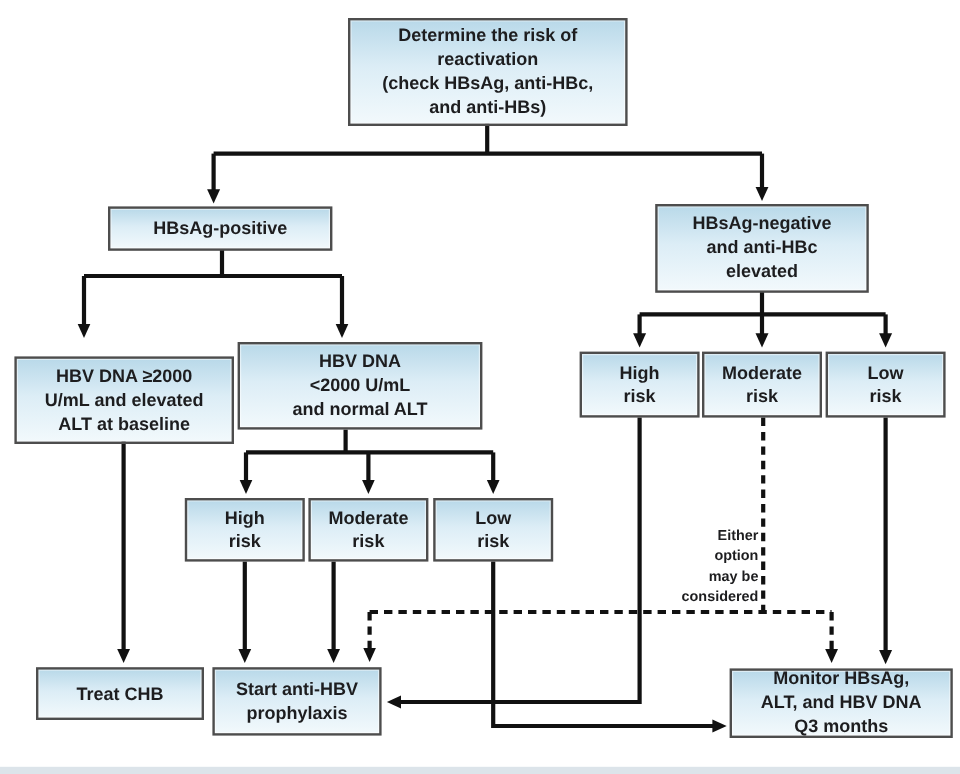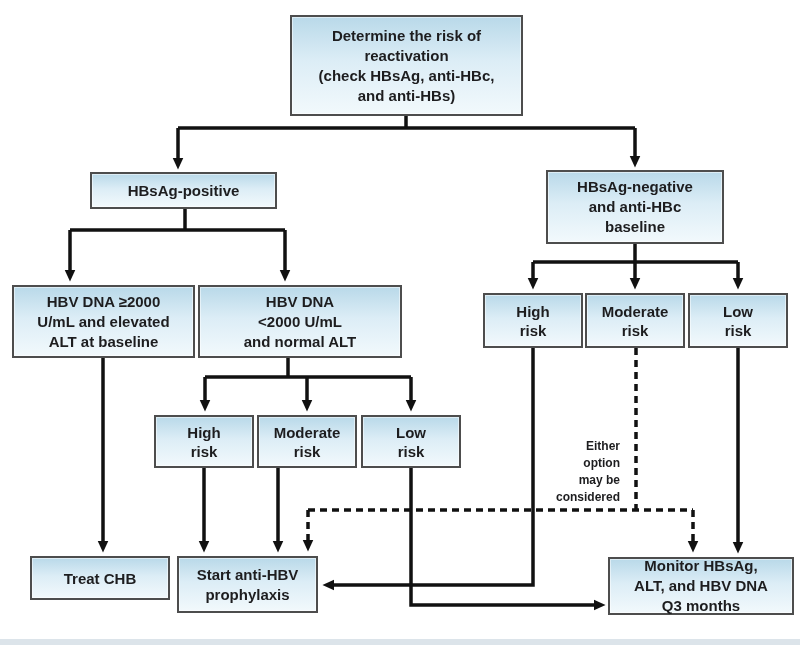--- a/index.html
+++ b/index.html
@@ -86,32 +86,32 @@
       <path d="M738,348 V546" marker-end="url(#ah)"></path>
     </g>
     <g stroke="#111111" stroke-width="3.5" fill="none" stroke-dasharray="7 5">
       <path d="M636,348 V510"></path>
       <path d="M308,510 H693"></path>
       <path d="M308,510 V544" marker-end="url(#ah)"></path>
       <path d="M693,510 V545" marker-end="url(#ah)"></path>
     </g>
   </svg>
 
-  <div class="node" style="left:290px;top:15px;width:233px;height:101px;line-height:20px;">Determine the risk of
+  <div class="node" style="left:290px;top:15px;width:233px;height:90px;line-height:20px;">Determine the risk of
 reactivation
 (check HBsAg, anti-HBc,
 and anti-HBs)</div>
 
   <div class="node" style="left:90px;top:172px;width:187px;height:37px;">HBsAg-positive</div>
 
   <div class="node" style="left:546px;top:170px;width:178px;height:74px;line-height:20px;">HBsAg-negative
 and anti-HBc
-baseline</div>
+elevated</div>
 
-  <div class="node" style="left:12px;top:285px;width:183px;height:73px;line-height:20px;">HBV DNA ≥2000
+  <div class="node" style="left:12px;top:297px;width:183px;height:73px;line-height:20px;">HBV DNA ≥2000
 U/mL and elevated
 ALT at baseline</div>
 
   <div class="node" style="left:198px;top:285px;width:204px;height:73px;line-height:20px;">HBV DNA
 &lt;2000 U/mL
 and normal ALT</div>
 
   <div class="node" style="left:154px;top:415px;width:100px;height:53px;">High
 risk</div>
 
@@ -132,20 +132,20 @@
 
   <div class="node" style="left:30px;top:556px;width:140px;height:44px;">Treat CHB</div>
 
   <div class="node" style="left:177px;top:556px;width:141px;height:57px;line-height:20px;">Start anti-HBV
 prophylaxis</div>
 
   <div class="node" style="left:608px;top:557px;width:186px;height:58px;line-height:20px;">Monitor HBsAg,
 ALT, and HBV DNA
 Q3 months</div>
 
-  <div class="note" style="right:180px;top:438px;">Either
+  <div class="note" style="right:168px;top:438px;">Either
 option
 may be
 considered</div>
 
   <div class="bottom-bar"></div>
 
 </div>
 
 </body></html>

